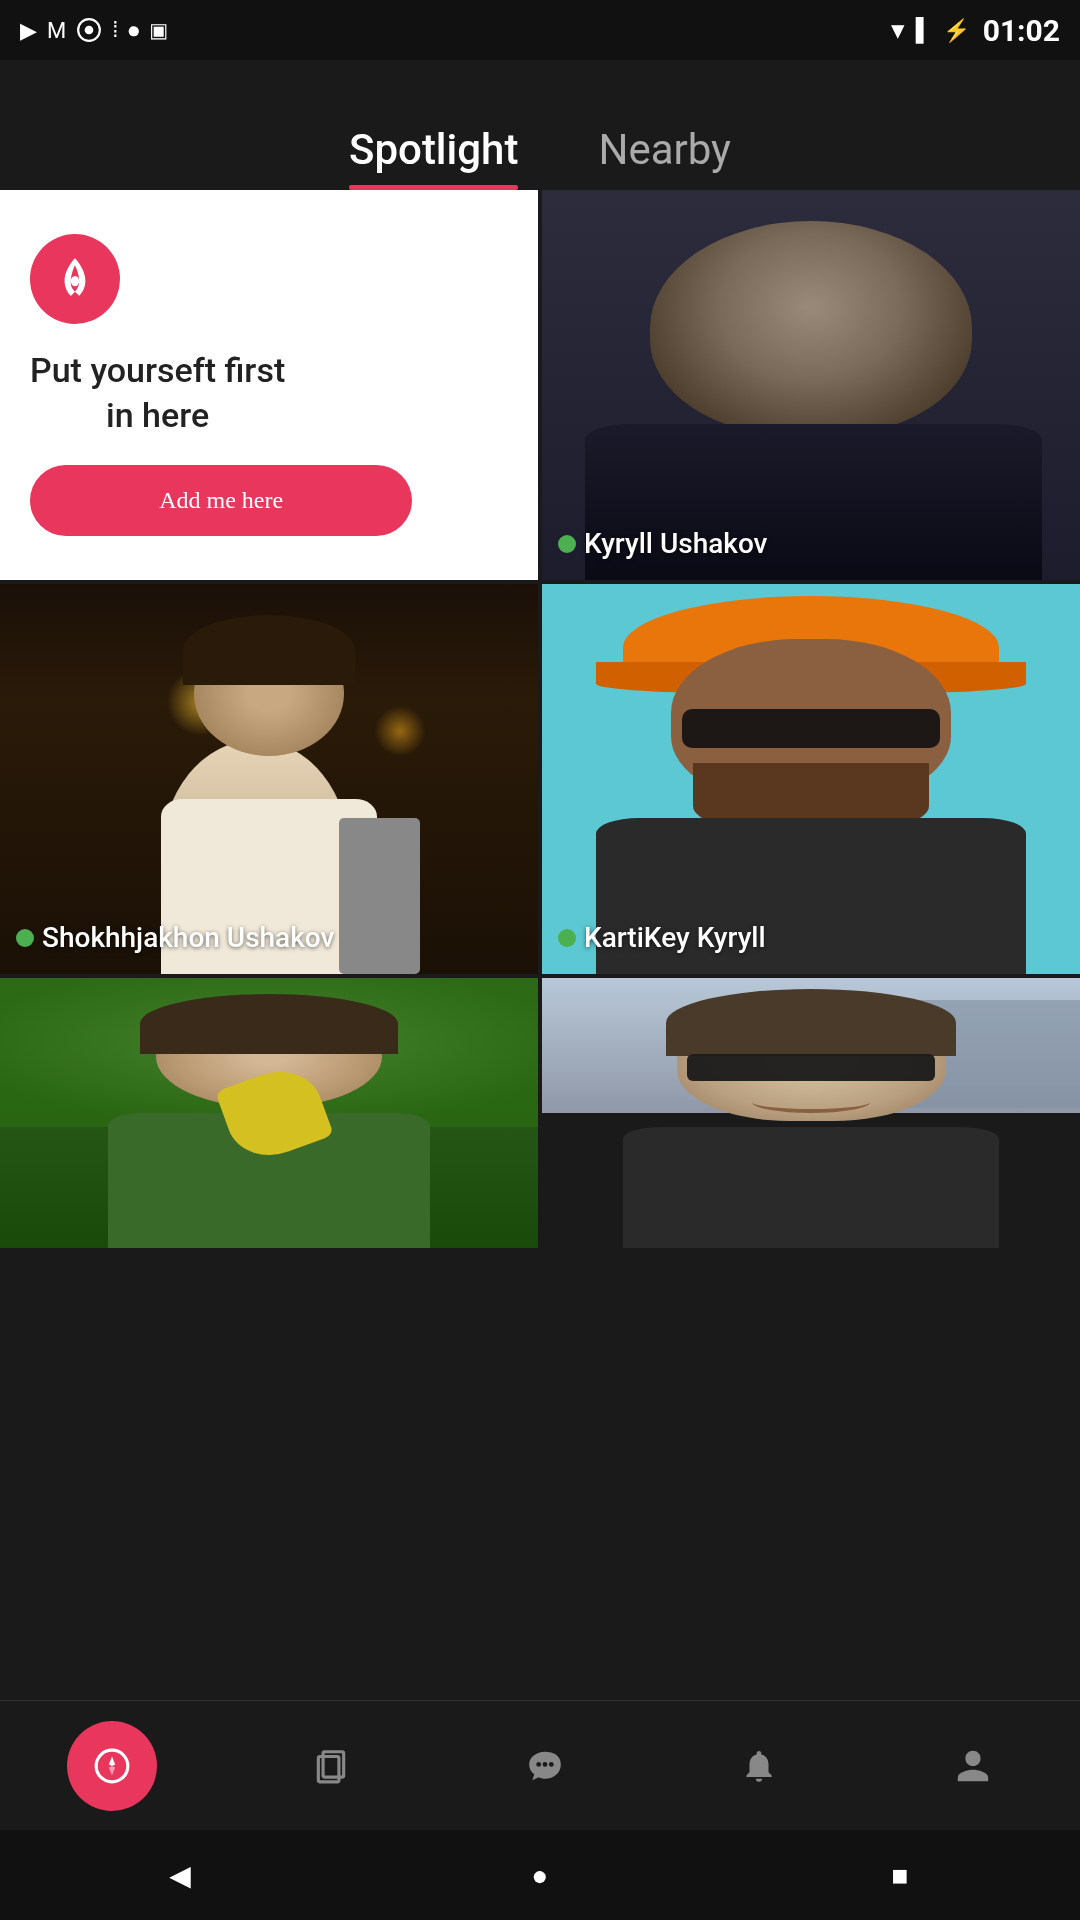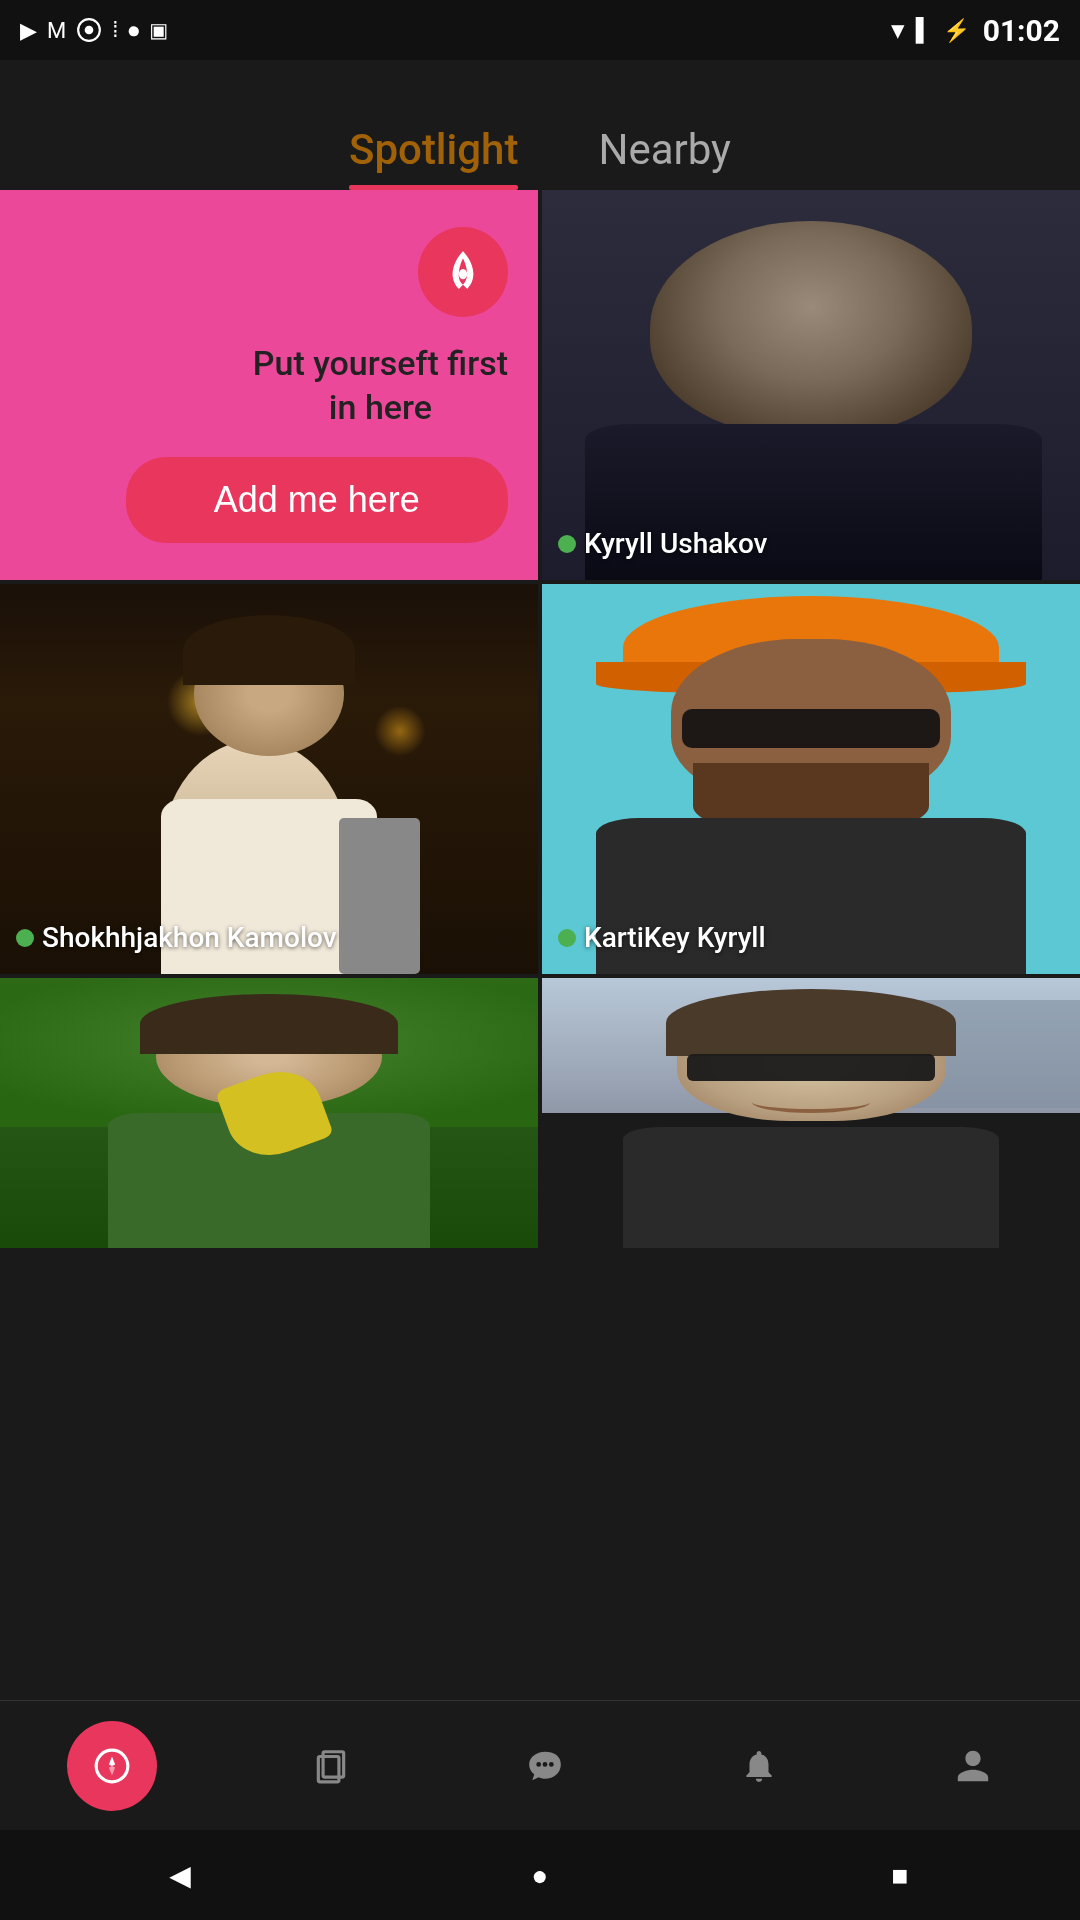--- a/index.html
+++ b/index.html
@@ -55,21 +55,21 @@
     .tab-item {
       display: flex;
       flex-direction: column;
       align-items: center;
       padding-bottom: 16px;
       cursor: pointer;
       position: relative;
     }
 
     .tab-item.active .tab-label {
-      color: #a16207;
+      color: #ffffff;
       font-size: 42px;
       font-weight: 500;
     }
 
     .tab-item .tab-label {
       color: #aaa;
       font-size: 42px;
       font-weight: 400;
     }
 
@@ -95,24 +95,24 @@
     }
 
     .grid-item {
       position: relative;
       overflow: hidden;
       cursor: pointer;
     }
 
     
     .promo-card {
-      background: #ec4899;
+      background: #ffffff;
       display: flex;
       flex-direction: column;
-      align-items: flex-end;
+      align-items: flex-start;
       justify-content: center;
       padding: 30px;
     }
 
     .promo-rocket {
       width: 90px;
       height: 90px;
       background: #e8365d;
       border-radius: 50%;
       display: flex;
@@ -129,24 +129,25 @@
       line-height: 1.3;
       margin-bottom: 28px;
     }
 
     .promo-button {
       background: #e8365d;
       color: white;
       border: none;
       border-radius: 40px;
       padding: 22px 60px;
-      font-size: 36px;
+      font-size: 24px;
       font-weight: 500;
       cursor: pointer;
       width: 80%;
+      font-family: Liberation Serif, serif;
     }
 
     
     .photo-card {
       position: relative;
       overflow: hidden;
       text-align: right;
     }
 
     
@@ -307,21 +308,21 @@
       <div style="background:radial-gradient(ellipse,#c8a880 20%,#a88860 70%);border-radius:50%;width:28%;height:32%;position:absolute;top:12%;left:36%;"></div>
 
       <div style="background:#2a1a0a;border-radius:50% 50% 0 0;width:32%;height:18%;position:absolute;top:8%;left:34%;"></div>
 
       <div style="background:#f0e8d8;border-radius:10% 10% 0 0;width:40%;height:45%;position:absolute;bottom:0;left:30%;"></div>
 
       <div style="background:#888;border-radius:5px;width:15%;height:40%;position:absolute;bottom:0;right:22%;"></div>
     </div>
     <div class="card-name">
       <span class="online-dot"></span>
-      <span>Shokhhjakhon Kamolov</span>
+      <span>Shokhhjakhon Ushakov</span>
     </div>
   </div>
 
   <div class="grid-item photo-card">
     <div style="width:100%;height:100%;position:relative;">
 
       <div style="background:#5bc8d4;width:100%;height:100%;position:absolute;"></div>
 
       <div style="background:#e8760a;border-radius:50% 50% 5% 5% / 60% 60% 5% 5%;width:70%;height:22%;position:absolute;top:3%;left:15%;"></div>
 

